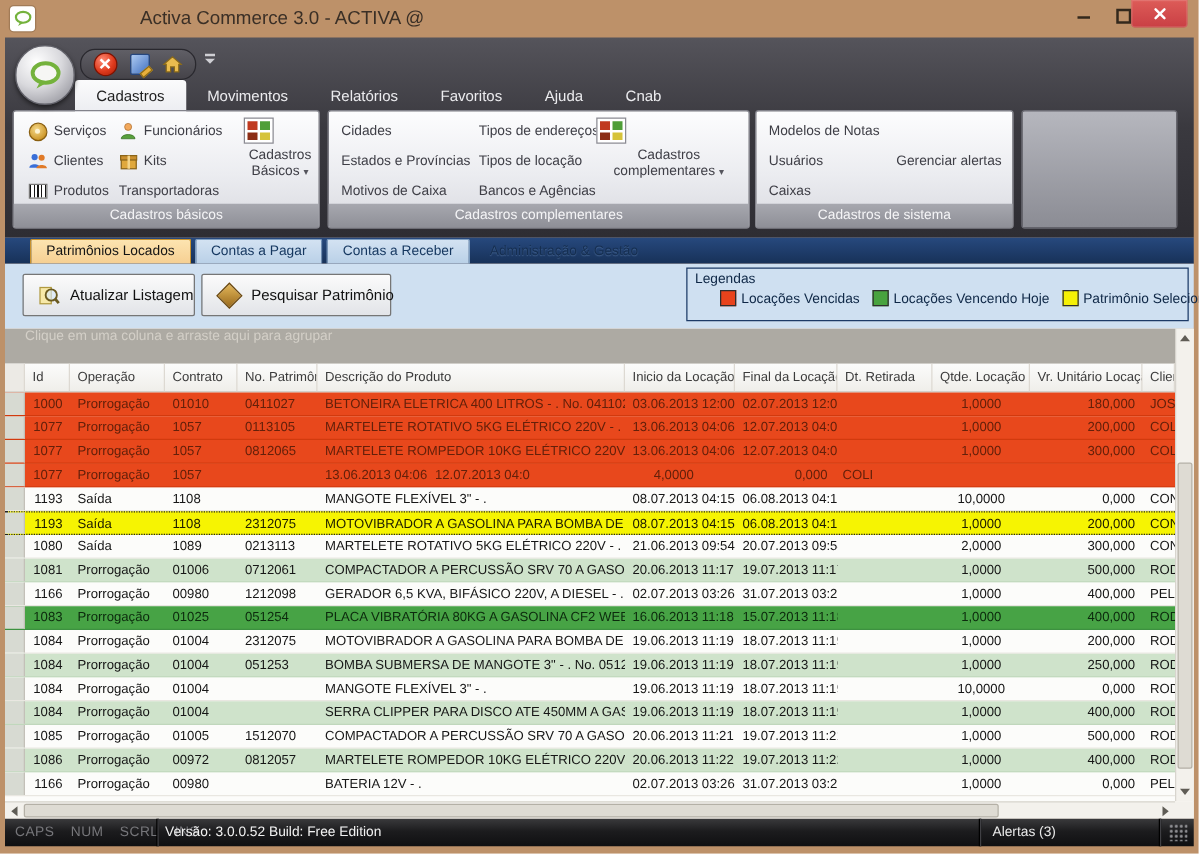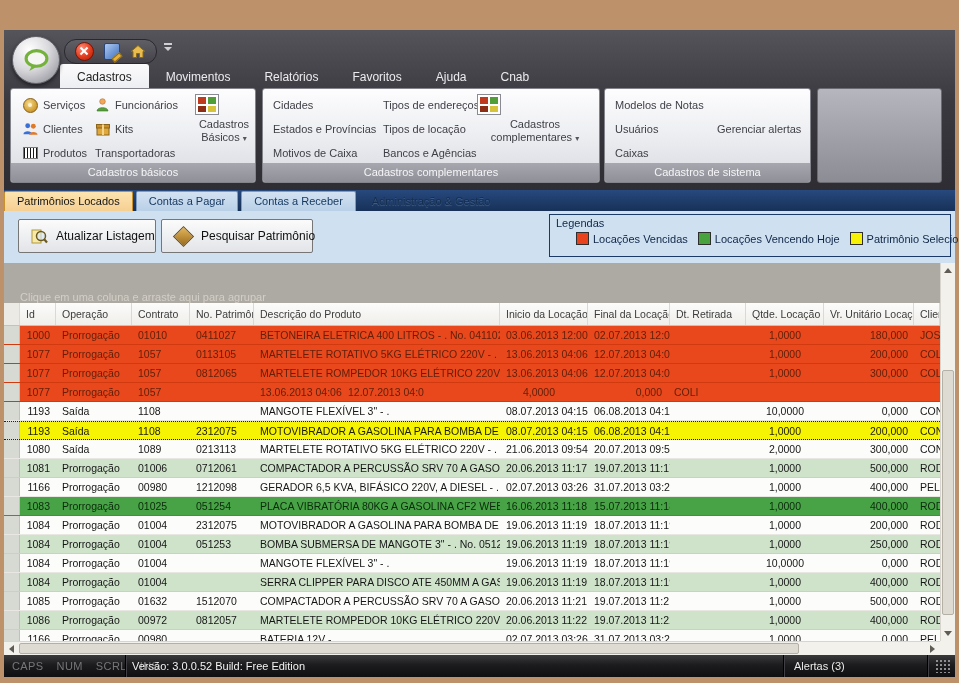--- a/index.html
+++ b/index.html
@@ -49,39 +49,39 @@
   .bigbtn{position:absolute;top:3px;bottom:21px;display:flex;flex-direction:column;align-items:flex-start;font-size:11px;color:#3e3e46;text-align:center;cursor:pointer}
   .g1 .bigbtn{right:2px;width:58px}
   .g2 .bigbtn{right:6px;width:116px}
   .grid-ico{width:24px;height:21px;margin:2px 0 3px;background:#fff;border:1px solid #8a8a92;display:grid;grid-template-columns:1fr 1fr;gap:2px;padding:2px;box-sizing:border-box;flex:none}
   .grid-ico i{display:block}
   .grid-ico i:nth-child(1){background:#c03a20}.grid-ico i:nth-child(2){background:#4f9e38}
   .grid-ico i:nth-child(3){background:#8c2e16}.grid-ico i:nth-child(4){background:#d6c33a}
   .bigbtn-text{line-height:13px}
   .drop-arrow{font-size:8px;color:#55555d}
   
-  .doctabs{position:absolute;top:190px;left:4px;width:951px;height:21px;background:linear-gradient(#27497e,#173158);display:flex;align-items:flex-end;padding-left:0;box-sizing:border-box}
+  .doctabs{position:absolute;top:190px;left:4px;width:951px;height:21px;background:linear-gradient(#27497e,#173158);display:flex;align-items:flex-end;padding-left:20px;box-sizing:border-box}
   .dtab{height:19px;line-height:19px;padding:0 12px;font-size:11px;margin-right:3px;background:linear-gradient(#d3e2f2,#b9d0e7);color:#14365f;border:1px solid #7d9cbf;border-bottom:none;border-radius:2px 2px 0 0;cursor:pointer;white-space:nowrap}
   .dtab.active{background:linear-gradient(#fce4b0,#f6cf92);border-color:#c9922c;color:#141414}
   .dtab.disabled{background:none;border-color:transparent;color:#152e50;text-shadow:0 1px 1px rgba(130,165,210,.4);cursor:default}
   
   .toolbar{position:absolute;top:211px;left:4px;width:951px;height:52px;background:#cfe0f1}
   .tbtn{position:absolute;top:8px;height:34px;display:flex;align-items:center;gap:8px;padding:0 12px;font-size:12px;color:#101010;background:linear-gradient(#fbfbfb,#e2e4e8);border:1px solid #767676;border-radius:2px;box-sizing:border-box;cursor:pointer;white-space:nowrap}
   .tbtn.refresh{left:14px;width:138px}
   .tbtn.search{left:157px;width:152px}
   .diamond{width:13px;height:13px;background:linear-gradient(135deg,#e3b75a,#9a6a1c);border:1px solid #6b480e;transform:rotate(45deg);margin:0 2px;flex:none}
   .legendbox{position:absolute;right:4px;top:3px;width:402px;height:43px;border:1px solid #1c3a67;box-sizing:border-box;padding:2px 6px;font-size:11px;color:#0e2746}
   .legend-title{display:block}
   .legend-items{display:flex;gap:10px;margin-top:3px;margin-left:20px}
   .legend-item{display:flex;align-items:center;gap:4px;white-space:nowrap}
   .swatch{width:11px;height:11px;border:1px solid #2e2e2e;flex:none}
   
   .grid{position:absolute;top:263px;left:4px;width:951px;height:392px;background:#fcfcfa}
   .gmain{position:absolute;left:0;top:0;right:15px;bottom:14px;overflow:hidden}
-  .groupband{height:40px;background:#adaaa3;display:flex;align-items:flex-end;padding-left:16px;font-size:11px;color:#d3cfc7;box-sizing:border-box;cursor:default}
+  .groupband{height:28px;background:#adaaa3;display:flex;align-items:flex-start;padding-left:16px;font-size:11px;color:#d3cfc7;box-sizing:border-box;cursor:default}
   .ghead{height:23px;display:flex;background:linear-gradient(#fcfcfb,#efeeea);border-bottom:1px solid #c6c2ba;box-sizing:border-box;font-size:10.5px;color:#3c3c3c}
   .hcells{display:contents}
   .hcell{line-height:22px;padding:0 6px;box-sizing:border-box;border-right:1px solid #ddd9d2;white-space:nowrap;overflow:hidden;cursor:pointer;flex:none}
   .hcell.ind{width:16px;padding:0;background:#eceae5;cursor:default}
   .grow{display:flex;height:19px;font-size:10.5px;color:#161616;background:#fcfcfa;border-bottom:1px solid #e9e7e1;box-sizing:border-box;cursor:pointer}
   .cell{line-height:18px;padding:0 6px;box-sizing:border-box;white-space:nowrap;overflow:hidden;flex:none}
   .cell.ind{width:16px;padding:0;background:#d7dad2;border-right:1px solid #c3c0b8}
   .c0{width:36px;text-align:right}
   .c1{width:76px}.c2{width:58px}.c3{width:64px}.c4{width:246px}
   .c5{width:88px}.c6{width:82px}.c7{width:76px}
@@ -113,20 +113,38 @@
   .ssep{position:absolute;top:0;bottom:0;width:1px;background:#000;border-right:1px solid #404044}
   .version{position:absolute;left:128px;top:0;line-height:22px;color:#f2f2f2;white-space:nowrap}
   .alerts{position:absolute;left:790px;top:0;line-height:22px;color:#eaeaea;cursor:pointer;white-space:nowrap}
   .grip{position:absolute;right:5px;top:4px;width:15px;height:14px;background-image:radial-gradient(#8f8f93 1px,transparent 1.3px);background-size:4px 4px;cursor:nwse-resize}
 </style>
 </head>
 <body>
 
 <div class="win">
 
+  <div class="titlebar">
+    <span class="app-tile">
+      <svg width="15" height="14" viewBox="0 0 26 24">
+          <ellipse cx="13" cy="10" rx="10" ry="7.5" fill="#fdfdfd" stroke="#74b23c" stroke-width="3"></ellipse>
+          <path d="M9 16 L6 22 L15 17 Z" fill="#74b23c"></path>
+        </svg>
+    </span>
+    <span class="title">Activa Commerce 3.0 - ACTIVA @</span>
+    <span class="wbtn min">
+        <span class="glyph-min"></span>
+      </span>
+    <span class="wbtn max">
+        <span class="glyph-max"></span>
+      </span>
+    <span class="wbtn close">
+        <span class="xbar"></span>
+      </span>
+  </div>
 
   <div class="ribbon">
     <div class="appbtn">
       <svg width="27" height="25" viewBox="0 0 26 24">
           <ellipse cx="13" cy="10" rx="10" ry="7.5" fill="#f6f6f4" stroke="#74b23c" stroke-width="3"></ellipse>
           <path d="M9 16 L6 22 L15 17 Z" fill="#74b23c"></path>
         </svg>
     </div>
     <div class="qat">
       <span class="redx"></span>
@@ -504,21 +522,21 @@
             <span class="cell c6">18.07.2013 11:19</span>
             <span class="cell c7"></span>
             <span class="cell c8">1,0000</span>
             <span class="cell c9">400,000</span>
             <span class="cell c10">ROD</span>
           </div>
           <div class="grow">
             <span class="cell ind"></span>
             <span class="cell c0">1085</span>
             <span class="cell c1">Prorrogação</span>
-            <span class="cell c2">01632</span>
+            <span class="cell c2">01005</span>
             <span class="cell c3">1512070</span>
             <span class="cell c4">COMPACTADOR A PERCUSSÃO SRV 70 A GASOLINA WEBER</span>
             <span class="cell c5">20.06.2013 11:21</span>
             <span class="cell c6">19.07.2013 11:21</span>
             <span class="cell c7"></span>
             <span class="cell c8">1,0000</span>
             <span class="cell c9">500,000</span>
             <span class="cell c10">ROD</span>
           </div>
           <div class="grow alt">

